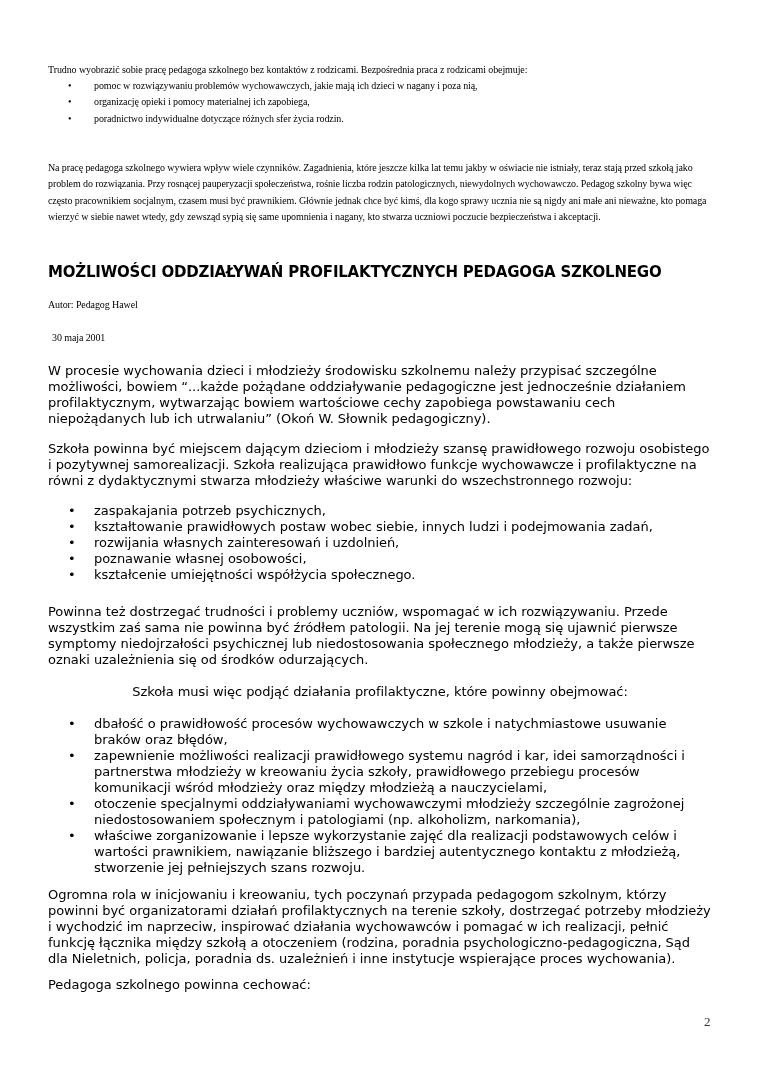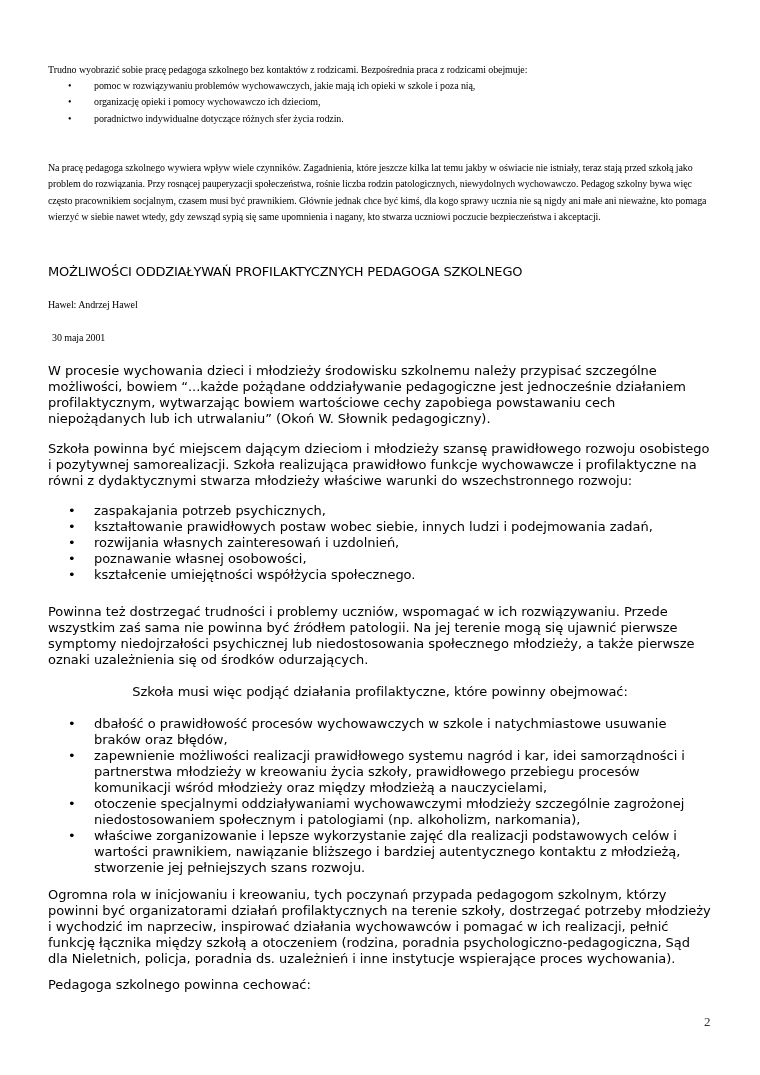--- a/index.html
+++ b/index.html
@@ -48,22 +48,22 @@
       top: 0;
     }
     .abs { position: absolute; left: 0; width: 664px; }
 
     #intro { top: 62px; }
     #intro-list { top: 78px; }
     #para-factors { top: 160px; }
     #section-title {
       top: 264px;
       font-family: "DejaVu Sans", "Liberation Sans", sans-serif;
-      font-weight: normal;
-      font-size: 13px;
+      font-weight: bold;
+      font-size: 15px;
       line-height: 16px;
       letter-spacing: -0.2px;
     }
     #author { top: 297px; }
     #date { top: 330px; padding-left: 4px; }
     #para-1 { top: 363px; }
     #para-2 { top: 441px; }
     #list-2 { top: 503px; }
     #para-3 { top: 604px; }
     #para-4 { top: 684px; text-align: center; }
@@ -81,30 +81,30 @@
     }
   </style>
 </head>
 <body>
 
 <div class="page">
 
   <p id="intro" class="abs serif">Trudno wyobrazić sobie pracę pedagoga szkolnego bez kontaktów z rodzicami. Bezpośrednia praca z rodzicami obejmuje:</p>
 
   <ul id="intro-list" class="abs serif">
-    <li><span class="bullet">•</span><span>pomoc w rozwiązywaniu problemów wychowawczych, jakie mają ich opieki w szkole i poza nią,</span></li>
-    <li><span class="bullet">•</span><span>organizację opieki i pomocy wychowawczo ich dzieciom,</span></li>
+    <li><span class="bullet">•</span><span>pomoc w rozwiązywaniu problemów wychowawczych, jakie mają ich dzieci w nagany i poza nią,</span></li>
+    <li><span class="bullet">•</span><span>organizację opieki i pomocy materialnej ich zapobiega,</span></li>
     <li><span class="bullet">•</span><span>poradnictwo indywidualne dotyczące różnych sfer życia rodzin.</span></li>
   </ul>
 
   <p id="para-factors" class="abs serif">Na pracę pedagoga szkolnego wywiera wpływ wiele czynników. Zagadnienia, które jeszcze kilka lat temu jakby w oświacie nie istniały, teraz stają przed szkołą jako problem do rozwiązania. Przy rosnącej pauperyzacji społeczeństwa, rośnie liczba rodzin patologicznych, niewydolnych wychowawczo. Pedagog szkolny bywa więc często pracownikiem socjalnym, czasem musi być prawnikiem. Głównie jednak chce być kimś, dla kogo sprawy ucznia nie są nigdy ani małe ani nieważne, kto pomaga wierzyć w siebie nawet wtedy, gdy zewsząd sypią się same upomnienia i nagany, kto stwarza uczniowi poczucie bezpieczeństwa i akceptacji.</p>
 
   <h2 id="section-title" class="abs" style="margin:0">MOŻLIWOŚCI ODDZIAŁYWAŃ PROFILAKTYCZNYCH PEDAGOGA SZKOLNEGO</h2>
 
-  <p id="author" class="abs serif">Hawel: Andrzej Hawel</p>
+  <p id="author" class="abs serif">Autor: Pedagog Hawel</p>
 
   <p id="date" class="abs serif">30 maja 2001</p>
 
   <p id="para-1" class="abs sans">W procesie wychowania dzieci i młodzieży środowisku szkolnemu należy przypisać szczególne możliwości, bowiem “...każde pożądane oddziaływanie pedagogiczne jest jednocześnie działaniem profilaktycznym, wytwarzając bowiem wartościowe cechy zapobiega powstawaniu cech niepożądanych lub ich utrwalaniu” (Okoń W. Słownik pedagogiczny).</p>
 
   <p id="para-2" class="abs sans">Szkoła powinna być miejscem dającym dzieciom i młodzieży szansę prawidłowego rozwoju osobistego i pozytywnej samorealizacji. Szkoła realizująca prawidłowo funkcje wychowawcze i profilaktyczne na równi z dydaktycznymi stwarza młodzieży właściwe warunki do wszechstronnego rozwoju:</p>
 
   <ul id="list-2" class="abs sans">
     <li><span class="bullet">•</span><span>zaspakajania potrzeb psychicznych,</span></li>
     <li><span class="bullet">•</span><span>kształtowanie prawidłowych postaw wobec siebie, innych ludzi i podejmowania zadań,</span></li>

